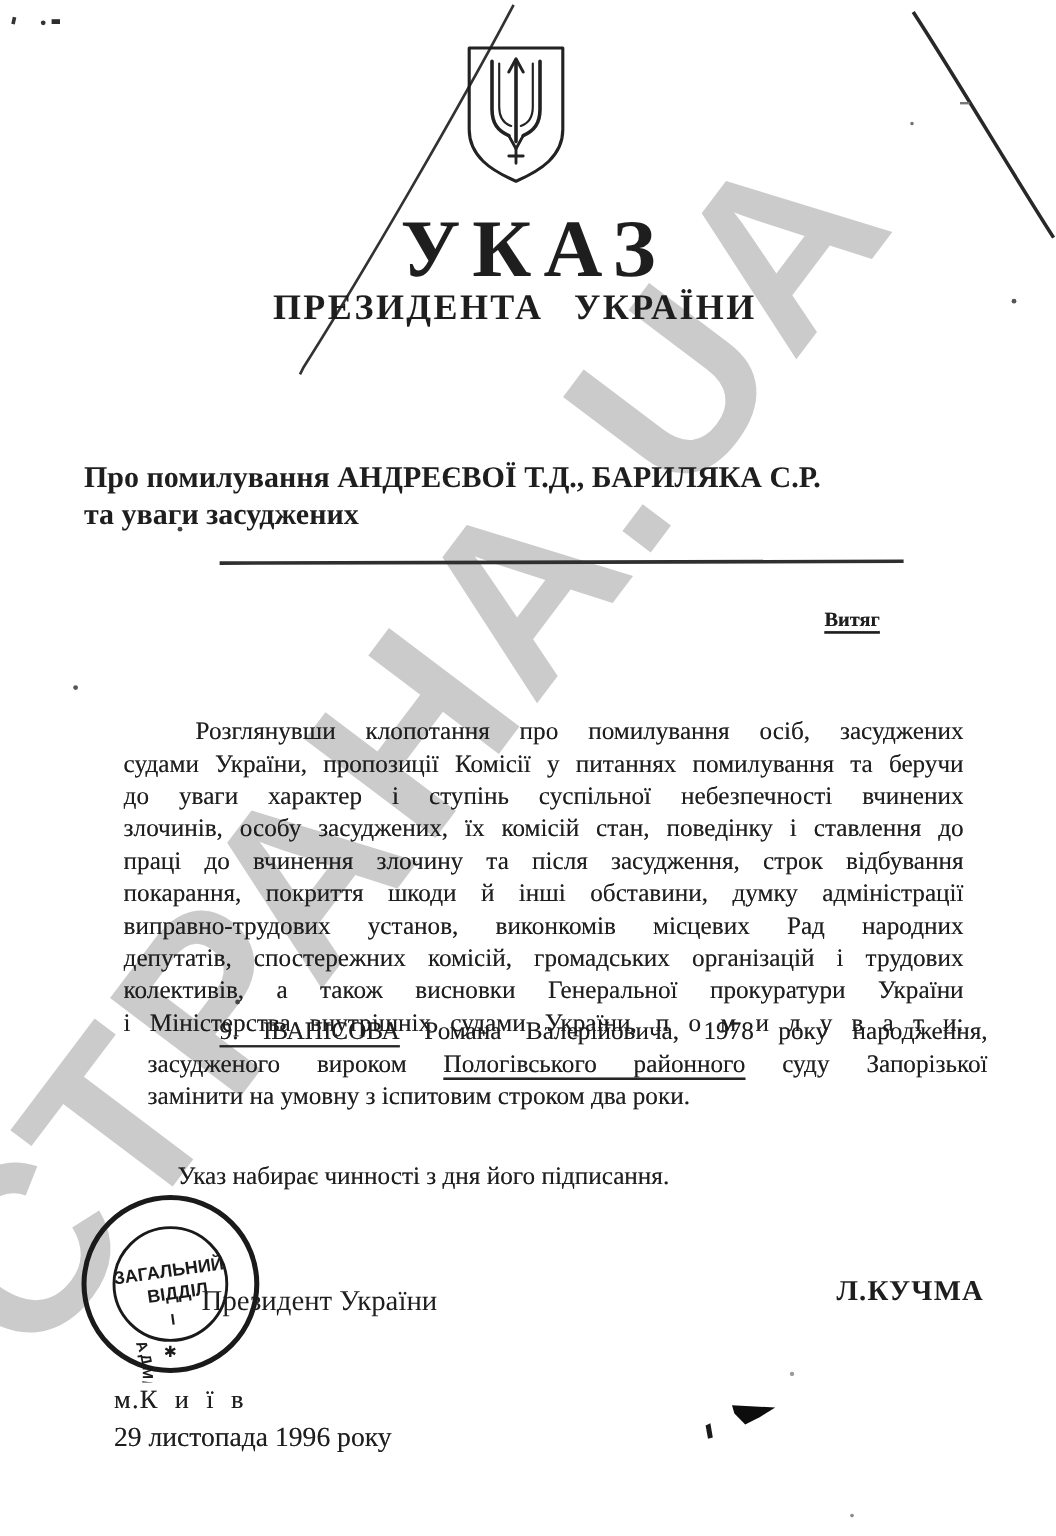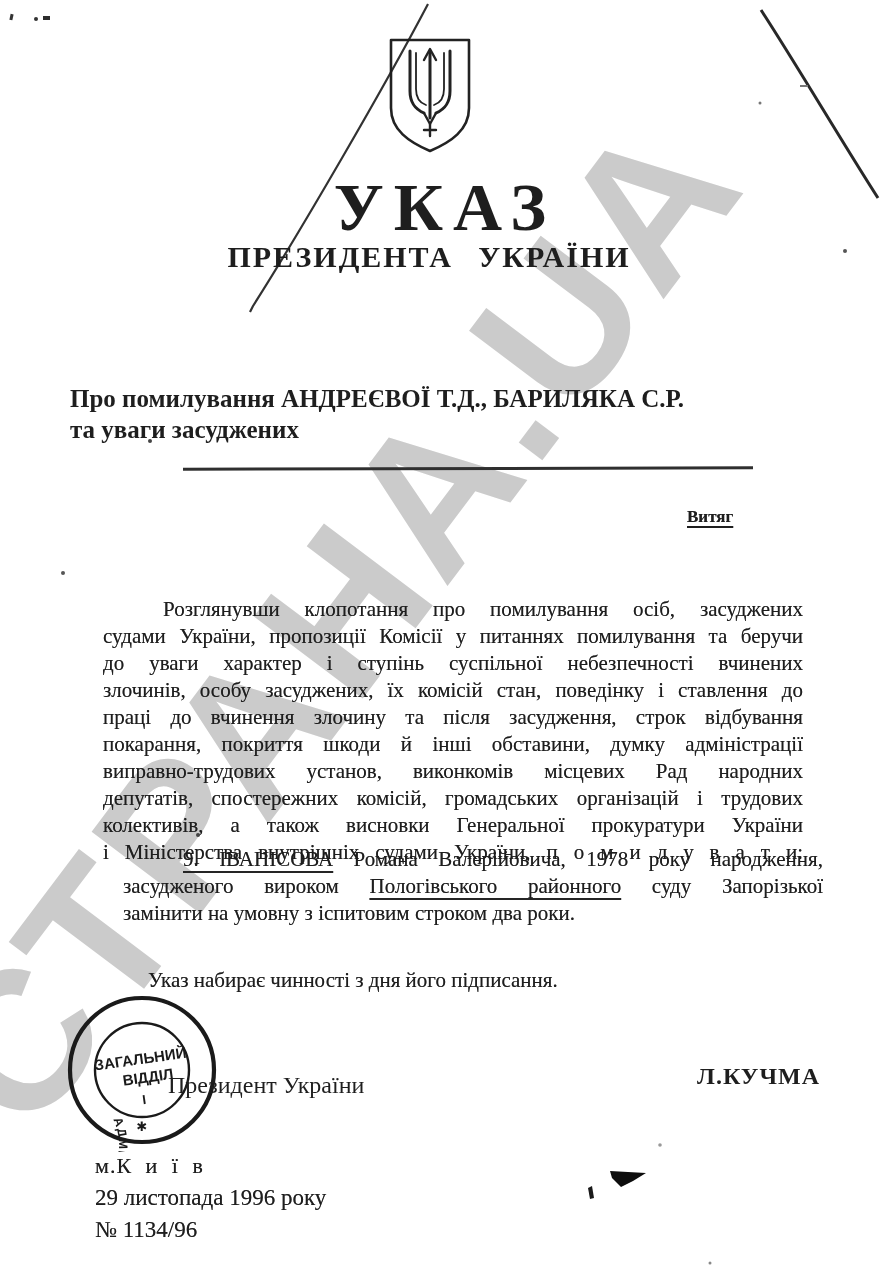--- a/index.html
+++ b/index.html
@@ -140,21 +140,20 @@
     </div>
 
     <div class="effect">Указ набирає чинності з дня його підписання.</div>
 
     <div class="sig-left">Президент України</div>
     <div class="sig-right">Л.КУЧМА</div>
 
     <div class="footer">
       <div class="city">м.К и ї в</div>
       <div>29 листопада 1996 року</div>
-      <div>№ 1134/96</div>
     </div>
   </div>
 
   <svg class="artifacts" width="880" height="1280" viewBox="0 0 880 1280">
     <path d="M428,4 C385,86 300,232 253,306 L250,312" fill="none" stroke="#1c1c1c" stroke-width="2.2" opacity="0.9"></path>
     <path d="M761,10 C795,62 842,142 878,198" fill="none" stroke="#161616" stroke-width="3" opacity="0.92"></path>
     <path d="M610,1171 L646,1173 L633,1181 L621,1187 L612,1178 Z" fill="#0d0d0d"></path>
     <path d="M588,1188 l4,-2 l2,12 l-4,1 z" fill="#1a1a1a"></path>
     <rect x="10" y="14" width="3" height="6" fill="#333" transform="rotate(12 11 17)"></rect>
     <circle cx="36" cy="19" r="2" fill="#333"></circle>

